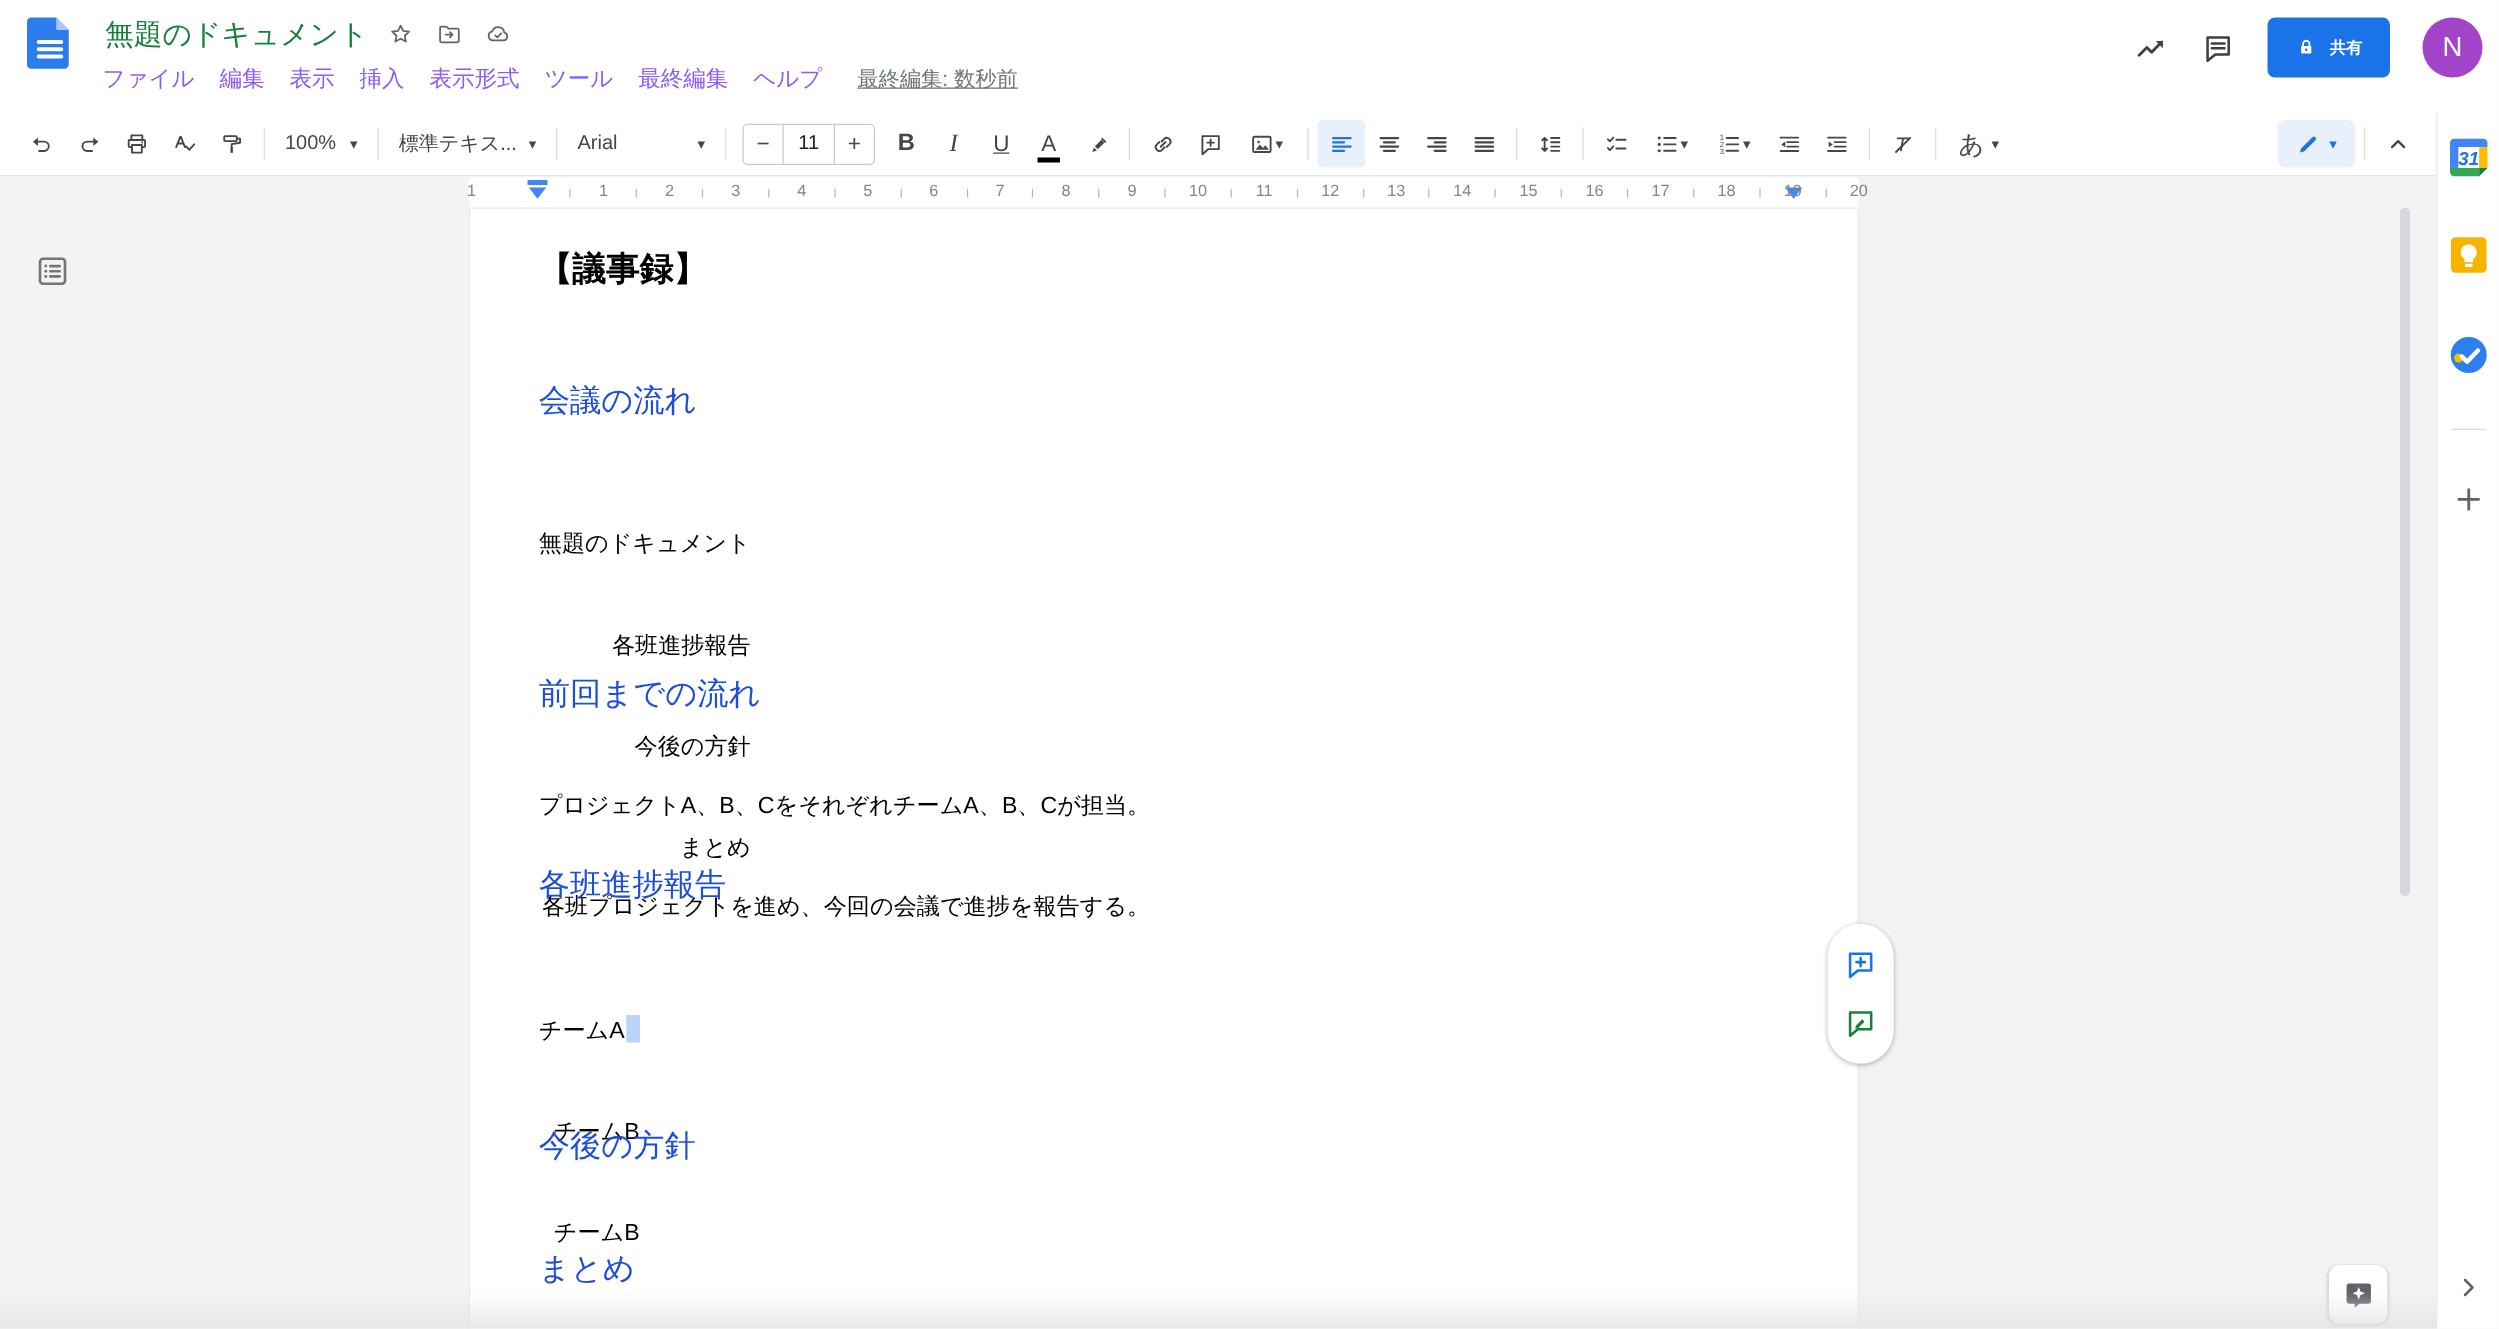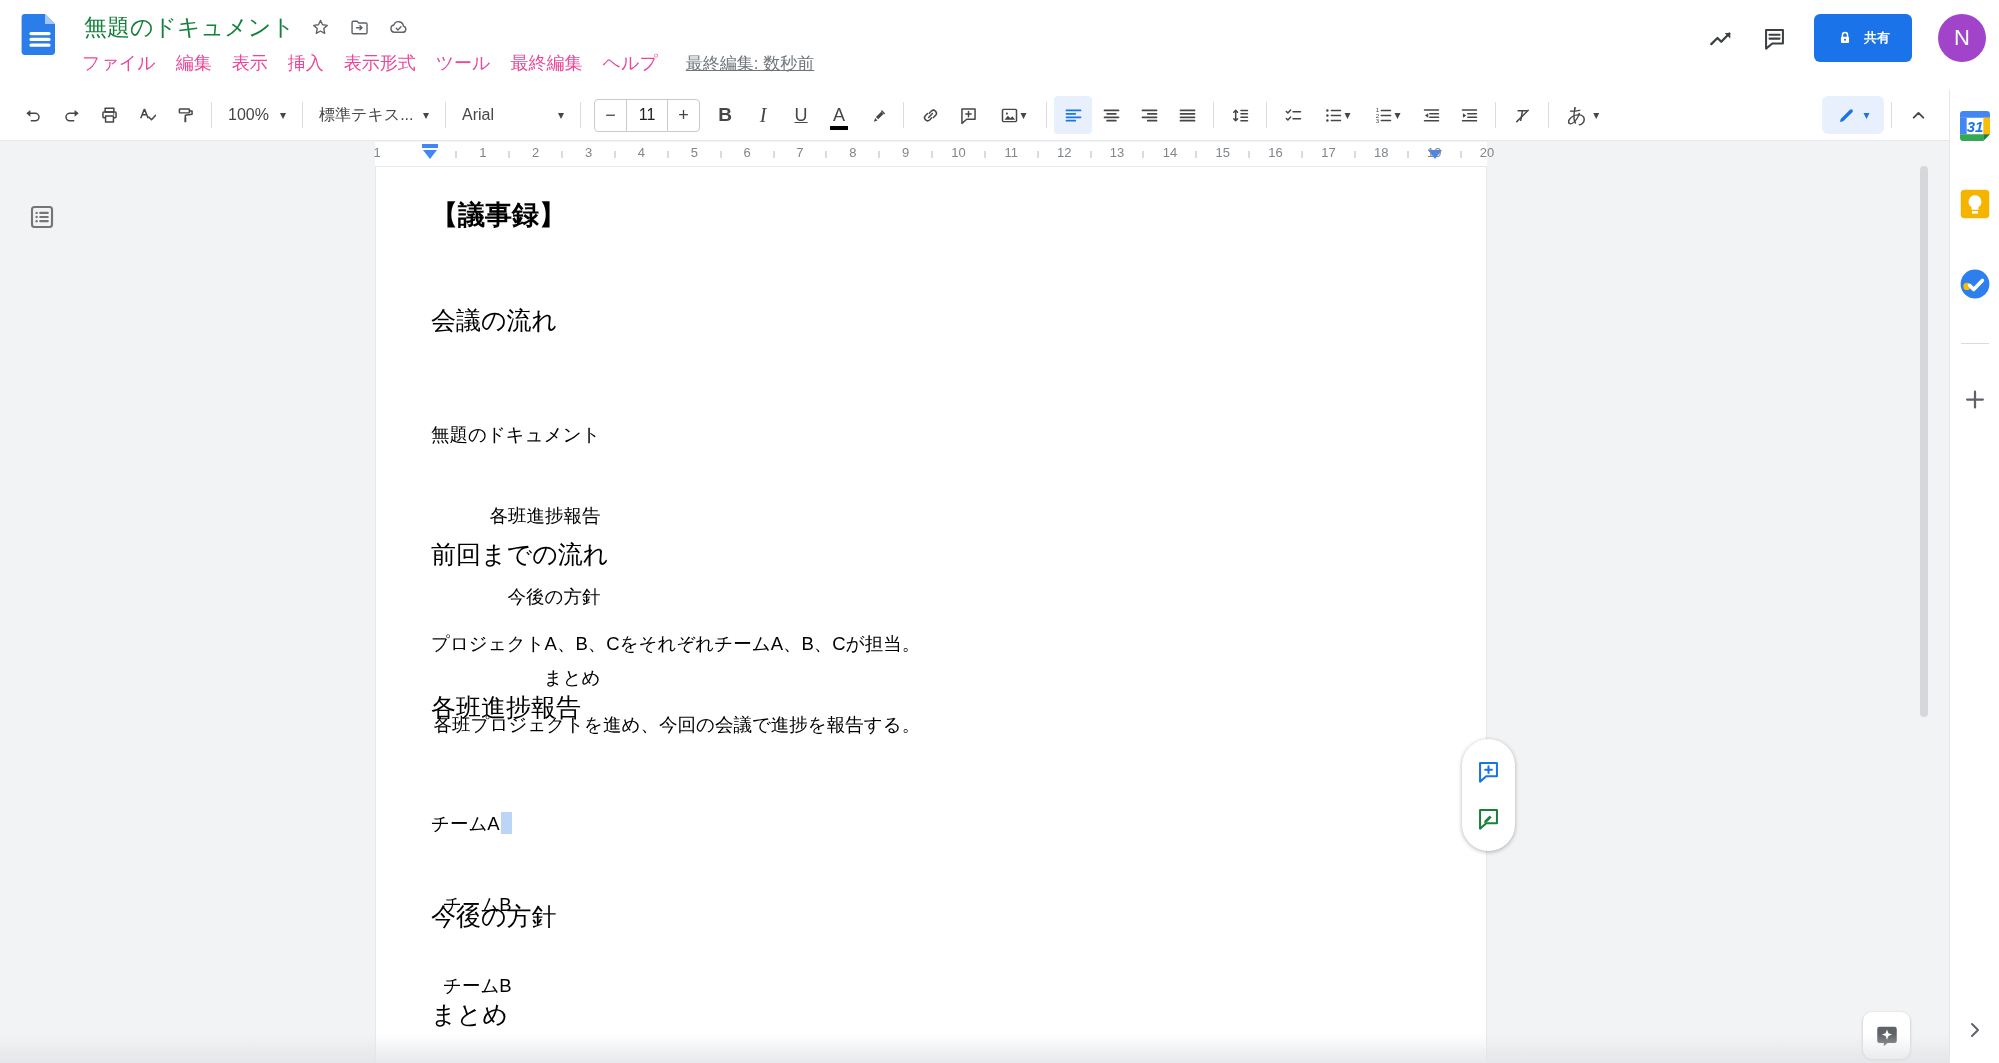--- a/index.html
+++ b/index.html
@@ -7,21 +7,21 @@
   body { font-family:"Liberation Sans","DejaVu Sans",sans-serif; color:#202124; overflow:hidden; }
   #app { position:relative; width:1999px; height:1063px; background:#f1f3f4; overflow:hidden; }
 
   
   .header { position:absolute; top:0; left:0; width:1999px; height:90px; background:#fff; }
   .docs-logo { position:absolute; left:16px; top:10px; width:48px; height:48px; }
   .title-row { position:absolute; left:84px; top:10px; height:34px; display:flex; align-items:center; gap:15px; }
   .doc-title { font-size:23px; color:#15803d; white-space:nowrap; }
   .title-ic { width:24px; height:24px; display:flex; align-items:center; }
   .menu-row { position:absolute; left:72px; top:48px; display:flex; align-items:center; }
-  .menu-item { font-size:18px; padding:3px 10px; border-radius:4px; color:#ec4899; cursor:default; }
+  .menu-item { font-size:18px; padding:3px 10px; border-radius:4px; color:#8b5cf6; cursor:default; }
   .last-edit { margin-left:18px; font-size:17px; color:#70757a; text-decoration:underline; }
   .header-right { position:absolute; right:13px; top:13px; height:50px; display:flex; align-items:center; gap:26px; }
   .hbtn { width:28px; height:28px; display:flex; align-items:center; justify-content:center; }
   .share-btn { height:48px; background:#1a73e8; color:#fff; border-radius:6px; display:flex; align-items:center; gap:10px; padding:0 22px; }
   .share-btn span { font-size:13px; font-weight:bold; }
   .avatar { width:48px; height:48px; border-radius:50%; background:#a144c9; color:#fff; display:flex; align-items:center; justify-content:center; font-size:22px; }
 
   
   .toolbar { position:absolute; top:90px; left:0; width:1949px; height:51px; background:#fff; border-bottom:1px solid #e7e8ea; display:flex; align-items:center; padding-left:14px; }
   .tb-btn { width:38px; height:38px; flex:none; display:flex; align-items:center; justify-content:center; border-radius:4px; color:#444746; }
@@ -50,21 +50,21 @@
   .ruler-num { position:absolute; top:3px; transform:translateX(-50%); font-size:13px; color:#80868b; }
   .ruler-tick { position:absolute; top:9px; width:1px; height:7px; background:#b4b8bd; transform:translateX(-50%); }
   .ind-bar { position:absolute; left:430px; top:2px; width:16px; height:4px; background:#4285f4; transform:translateX(-50%); }
   .ind-tri { position:absolute; top:8px; width:0; height:0; border-left:7px solid transparent; border-right:7px solid transparent; border-top:9px solid #4285f4; transform:translateX(-50%); }
 
   
   .outline-btn { position:absolute; left:25px; top:200px; width:34px; height:34px; display:flex; align-items:center; justify-content:center; }
   .page { position:absolute; left:375px; top:166px; width:1112px; height:975px; background:#fff; border:1px solid #e6e8ea;text-align:right; }
   .pline { position:absolute; left:55px; white-space:pre; }
   .doc-big-title { font-size:27px; font-weight:bold; color:#000; }
-  .doc-heading { font-size:25px; color:#000000; }
+  .doc-heading { font-size:25px; color:#1d4ed8; }
   .doc-body { font-size:18.5px; color:#000; line-height:27px; }
   .sel { display:inline-block; width:11px; height:22px; background:#bcd4f7; vertical-align:-4px; margin-left:1px; }
 
   
   .float-pill { position:absolute; left:1462px; top:739px; width:53px; height:112px; background:#fff; border-radius:27px; box-shadow:0 1px 4px rgba(0,0,0,.3); display:flex; flex-direction:column; align-items:center; justify-content:space-evenly; }
   .pill-btn { width:28px; height:28px; display:flex; align-items:center; justify-content:center; }
   .scrollbar { position:absolute; left:1920px; top:166px; width:8px; height:551px; background:#d5d7da; border-radius:4px; }
   .explore-fab { position:absolute; left:1863px; top:1012px; width:47px; height:47px; background:#fff; border-radius:9px; box-shadow:0 1px 3px rgba(0,0,0,.25); display:flex; align-items:center; justify-content:center; }
   .bottom-fade { position:absolute; left:0; top:1034px; width:1949px; height:29px; background:linear-gradient(180deg, rgba(241,243,244,0) 0%, rgba(226,228,231,.85) 100%); pointer-events:none; }
 

